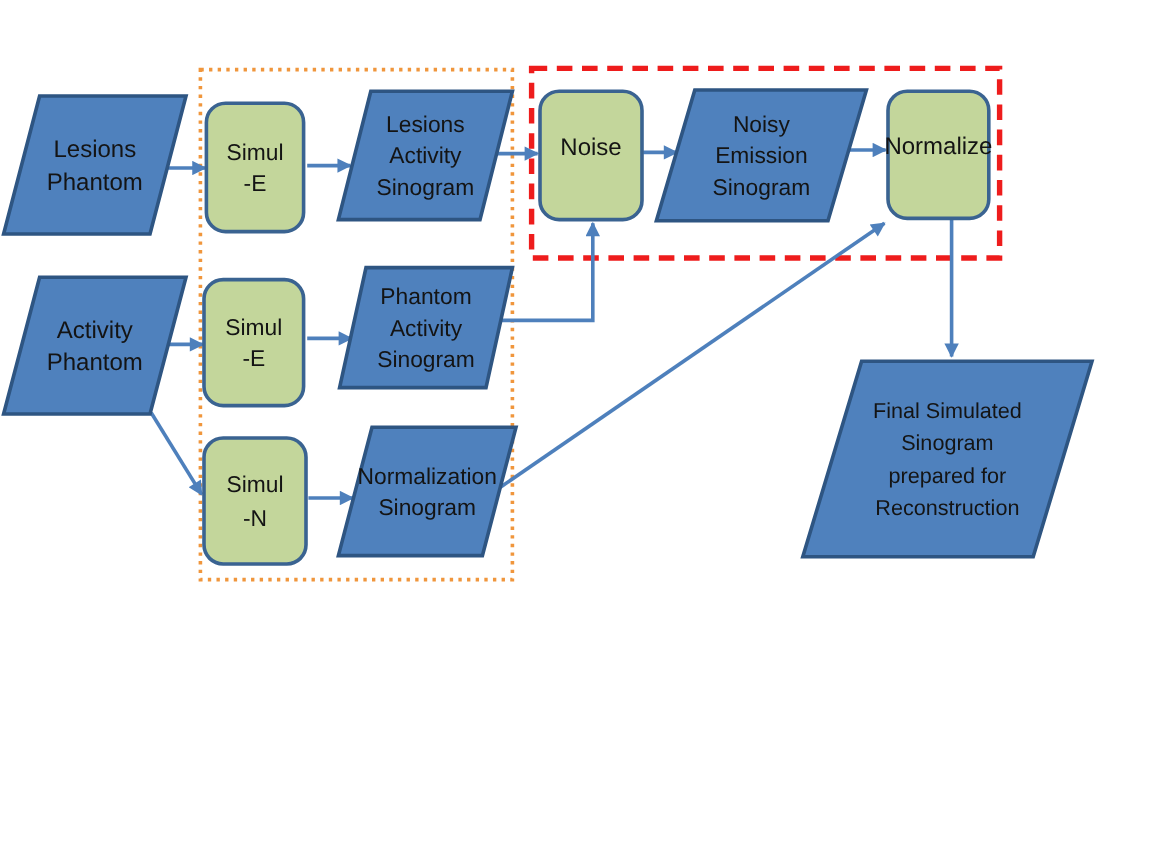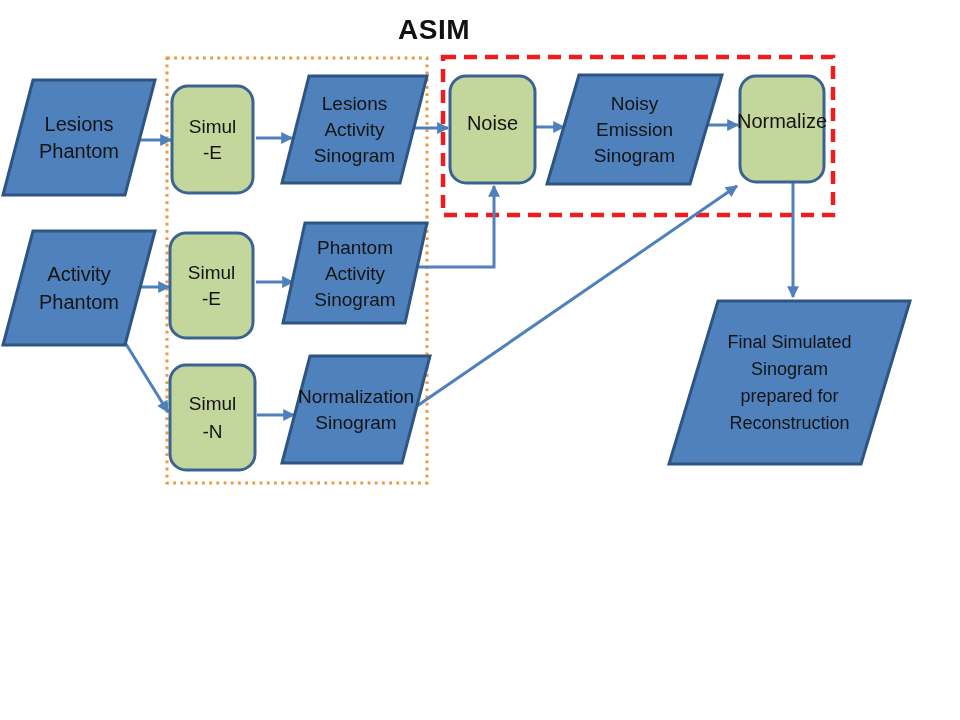--- a/index.html
+++ b/index.html
@@ -53,14 +53,13 @@
       <text text-anchor="middle" font-size="19" fill="#141414"><tspan x="211.5" y="279.1">Simul</tspan><tspan x="211.5" y="305.2">-E</tspan></text>
       <polygon points="305,223 427,223 405,323 283,323" fill="#4F81BD" stroke="#2E5582" stroke-width="3"></polygon>
       <text text-anchor="middle" font-size="19" fill="#141414"><tspan x="355" y="253.6">Phantom</tspan><tspan x="355" y="279.6">Activity</tspan><tspan x="355" y="305.7">Sinogram</tspan></text>
       <rect x="170" y="365" width="85" height="105" rx="16" ry="16" fill="#C3D69B" stroke="#3A6391" stroke-width="3"></rect>
       <text text-anchor="middle" font-size="19" fill="#141414"><tspan x="212.5" y="410.1">Simul</tspan><tspan x="212.5" y="438.1">-N</tspan></text>
       <polygon points="310,356 430,356 402,463 282,463" fill="#4F81BD" stroke="#2E5582" stroke-width="3"></polygon>
       <text text-anchor="middle" font-size="19" fill="#141414"><tspan x="356" y="403.1">Normalization</tspan><tspan x="356" y="429.2">Sinogram</tspan></text>
       <polygon points="718,301 910,301 861,464 669,464" fill="#4F81BD" stroke="#2E5582" stroke-width="3"></polygon>
       <text text-anchor="middle" font-size="18" fill="#141414"><tspan x="789.5" y="348.3">Final Simulated</tspan><tspan x="789.5" y="375.3">Sinogram</tspan><tspan x="789.5" y="402.3">prepared for</tspan><tspan x="789.5" y="429.3">Reconstruction</tspan></text>
     </svg>
-  <div class="title">ASIM</div>
 </div>
 
 </body></html>

